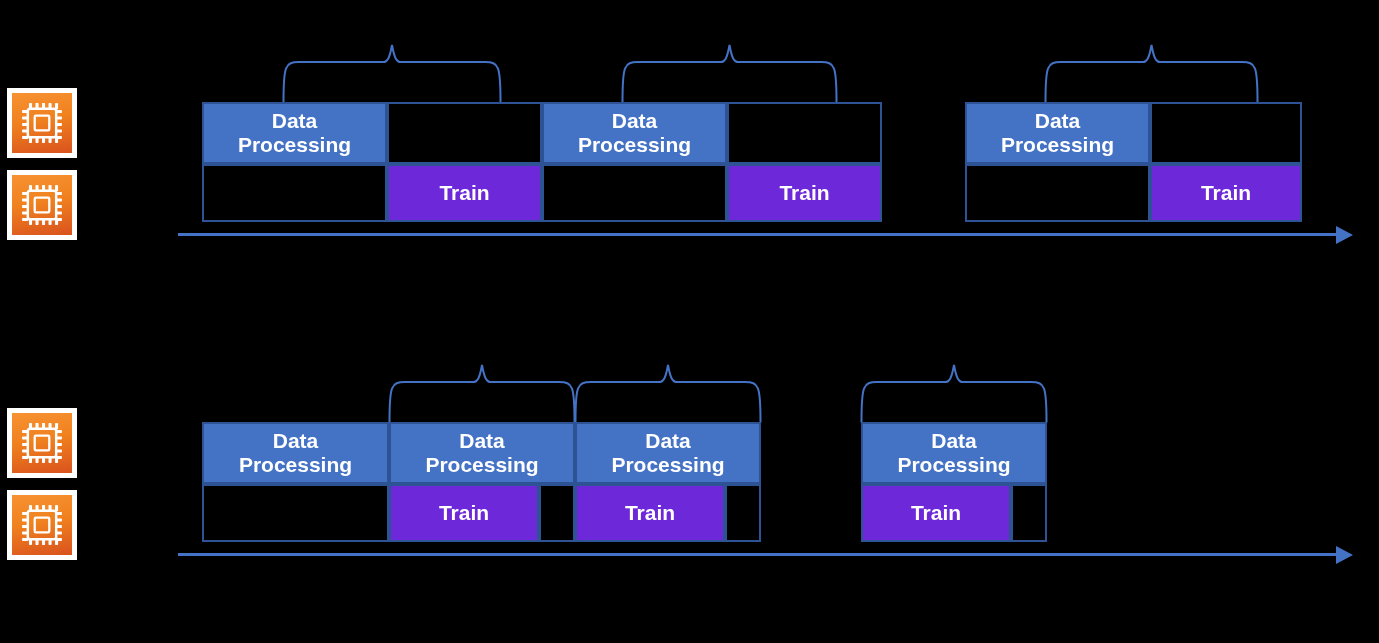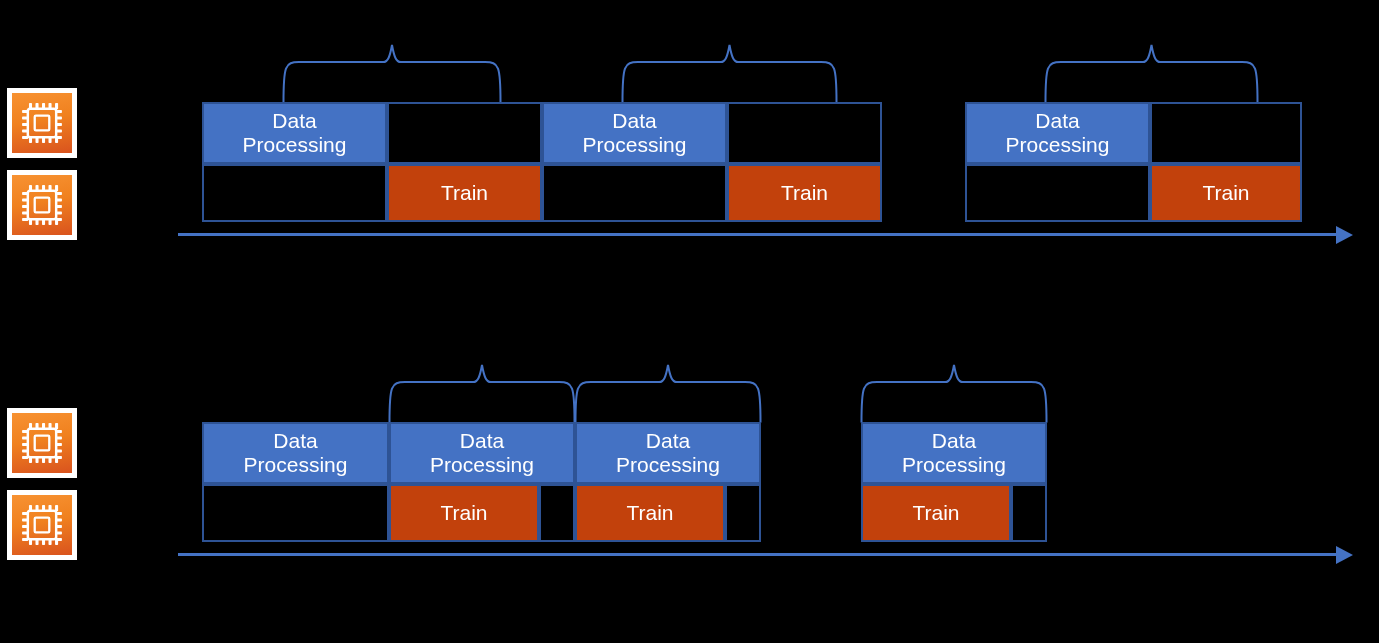--- a/index.html
+++ b/index.html
@@ -60,26 +60,26 @@
   .blk {
     position: absolute;
     box-sizing: border-box;
     border: 2px solid #2e5395;
     display: flex;
     align-items: center;
     justify-content: center;
     color: #ffffff;
     font-size: 21px;
     line-height: 1.15;
-    font-weight: 400;
+    font-weight: 700;
     text-align: center;
     white-space: pre-line;
   }
   .blk.proc { background: #4472c4; }
-  .blk.train { background: #c2410c; }
+  .blk.train { background: #6d28d9; }
   .blk.empty { background: #000000; }
 
   
   .brace {
     position: absolute;
     pointer-events: none;
   }
   .brace svg { display: block; overflow: visible; }
 </style>
 </head>

